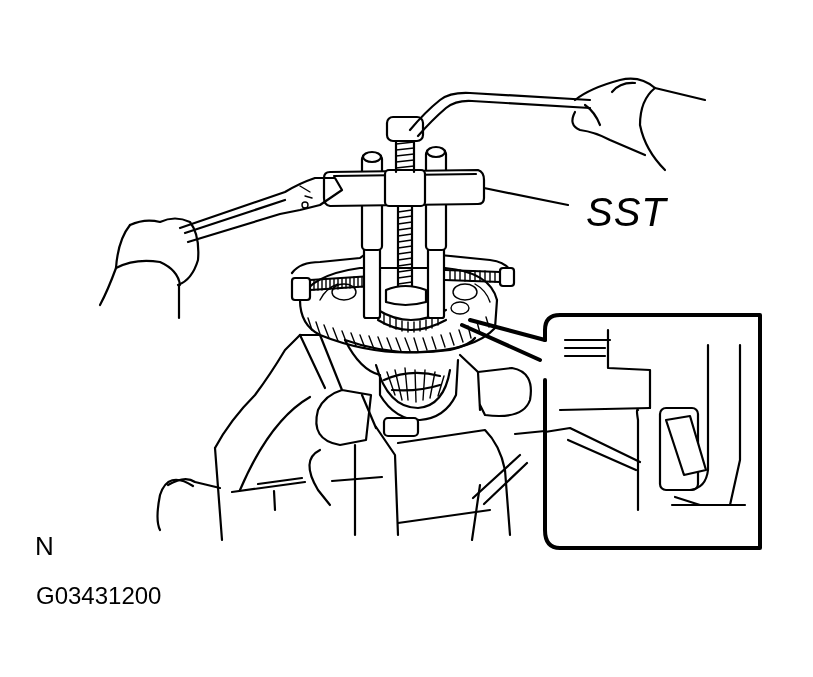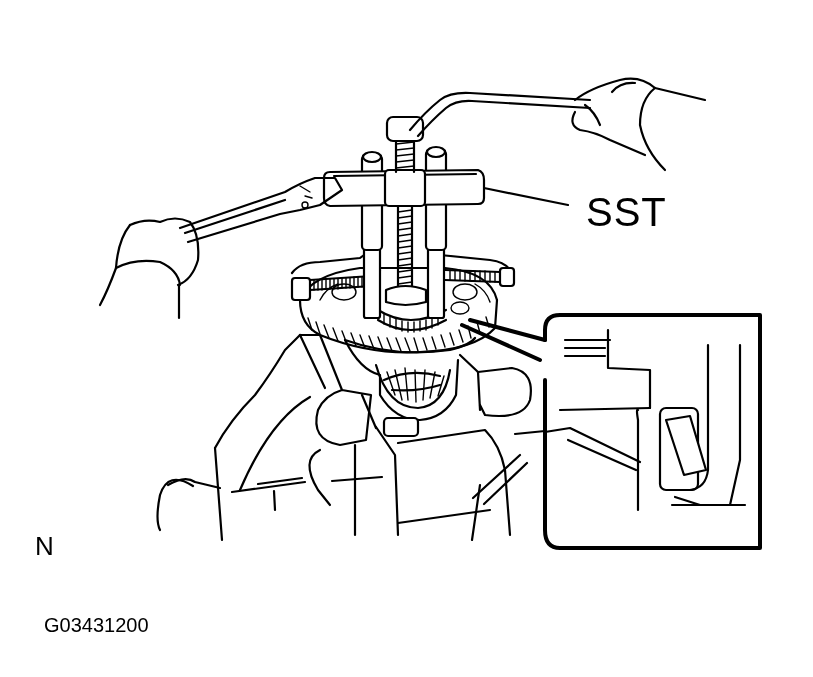--- a/index.html
+++ b/index.html
@@ -1,21 +1,21 @@
 <!DOCTYPE html>
 <html><head>
 <meta charset="utf-8">
 <style>
   html, body { margin:0; padding:0; background:#ffffff; }
   body { width:813px; height:677px; position:relative; overflow:hidden; font-family:"Liberation Sans", sans-serif; }
   #canvas { position:absolute; left:0; top:0; width:813px; height:677px; }
   .lbl { position:absolute; color:#000; font-family:"Liberation Sans", sans-serif; }
-  #sst-label { left:586px; top:190px; font-size:40px; letter-spacing:1px; }
+  #sst-label { left:586px; top:190px; font-size:40px; letter-spacing:1px;font-style:italic; }
   #view-label { left:35px; top:531px; font-size:26px; }
-  #fig-code { left:44px; top:582px; font-size:20px;margin-top:32px; }
+  #fig-code { left:36px; top:582px; font-size:24px; }
   svg .k { fill:none; stroke:#000; stroke-width:2.2; stroke-linecap:round; stroke-linejoin:round; }
   svg .kt { fill:none; stroke:#000; stroke-width:1.4; stroke-linecap:round; stroke-linejoin:round; }
   svg .kb { fill:none; stroke:#000; stroke-width:4; stroke-linecap:round; stroke-linejoin:round; }
   svg .w { fill:#fff; stroke:#000; stroke-width:2.2; stroke-linejoin:round; }
 </style>
 </head>
 <body>
 
 <div id="canvas">
 <svg width="813" height="677" viewBox="0 0 813 677" xmlns="http://www.w3.org/2000/svg">

